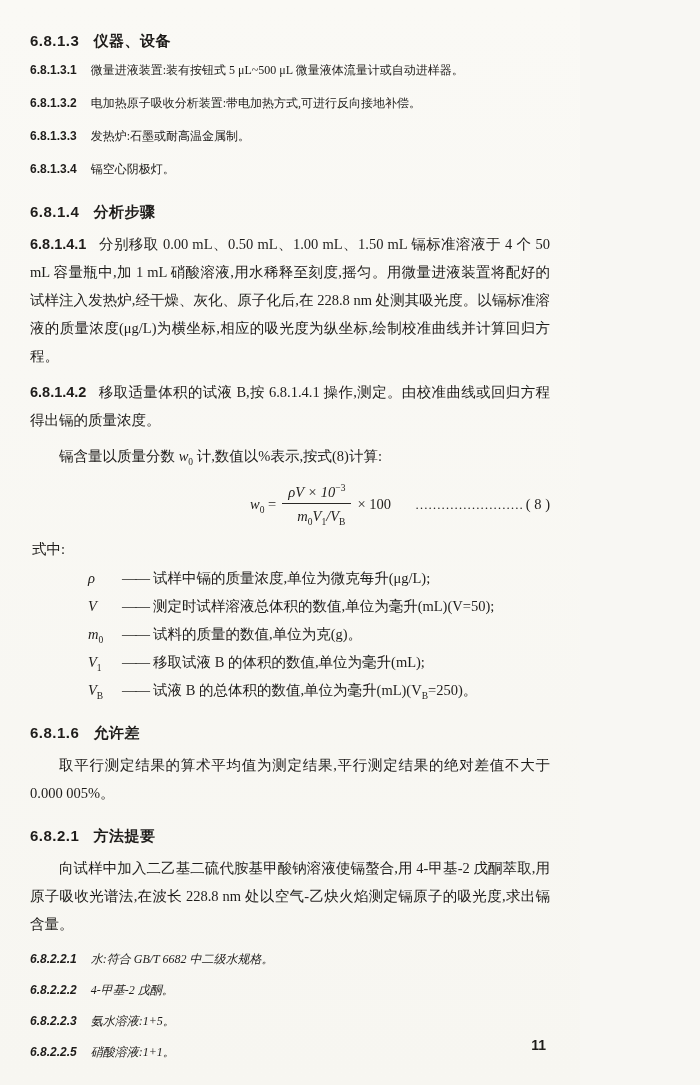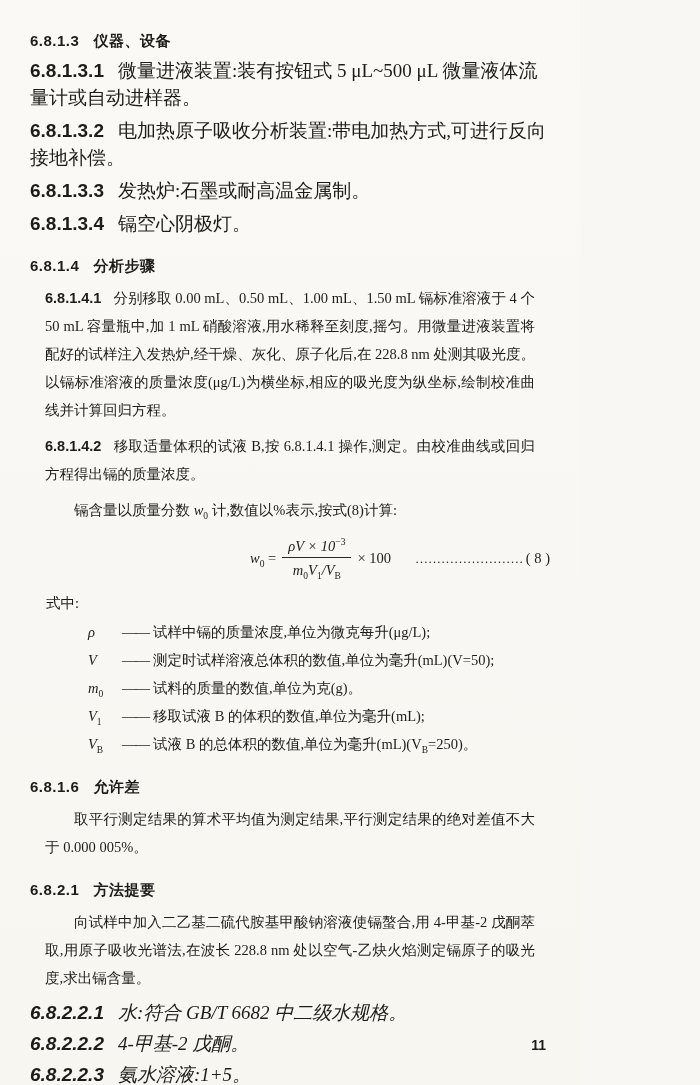--- a/index.html
+++ b/index.html
@@ -20,73 +20,73 @@
   }
   .clause{
     font-weight:700;
     font-size:15px;
     margin:20px 0 6px 0;
     letter-spacing:.5px;
   }
   .clause .cnum{margin-right:14px;font-family:"Liberation Sans","DejaVu Sans",sans-serif;}
   .clause.first{margin-top:2px;}
   .item{
-    font-size:19px;
+    font-size:12px;
     line-height:27px;
     margin:0;
   }
   .item .inum{
     font-weight:700;
     font-family:"Liberation Sans","DejaVu Sans",sans-serif;
     margin-right:14px;
     white-space:nowrap;
   }
   .apparatus-list .item{margin:6px 0;}
   .reagent-list .item{margin:5px 0;line-height:26px;font-style:italic;}
   .para{
     font-size:14.5px;
     line-height:28px;
-    margin:8px 15px;
+    margin:8px 0;
     text-align:justify;
   }
   .para .inum{
     font-weight:700;
     font-family:"Liberation Sans","DejaVu Sans",sans-serif;
     margin-right:12px;
   }
   .para.indent{text-indent:2em;}
   i.var{font-style:italic;font-family:"Liberation Serif","DejaVu Serif",serif;}
   sub{font-size:9.5px;line-height:0;}
   sup{font-size:9.5px;line-height:0;}
   .formula-row{
     display:flex;
     align-items:center;
     font-size:14.5px;
     margin:14px 0 10px 0;
     padding-left:220px;
   }
   .frac{
     display:inline-block;
-    text-align:center;
+    text-align:right;
     vertical-align:middle;
     margin:0 6px;
   }
   .frac .fnum{display:block;padding:0 6px 2px 6px;}
   .frac .fden{display:block;border-top:1.2px solid #2a2826;padding:4px 6px 0 6px;}
   .leader{
     flex:1;
     overflow:hidden;
     white-space:nowrap;
     font-size:13px;
     color:#2a2826;
     margin:0 4px 0 24px;
     text-align:right;
   }
   .eqnum{white-space:nowrap;font-size:14.5px;}
-  .where{font-size:14.5px;line-height:28px;margin:6px 0 2px 16px;}
+  .where{font-size:14.5px;line-height:28px;margin:6px 0 2px 2px;}
   .def-row{
     display:flex;
     font-size:14.5px;
     line-height:27px;
     padding-left:58px;
     margin:1px 0;
   }
   .def-sym{min-width:34px;white-space:nowrap;}
   .def-dash{white-space:nowrap;margin-right:4px;letter-spacing:-1px;}
   .def-text{flex:1;}

